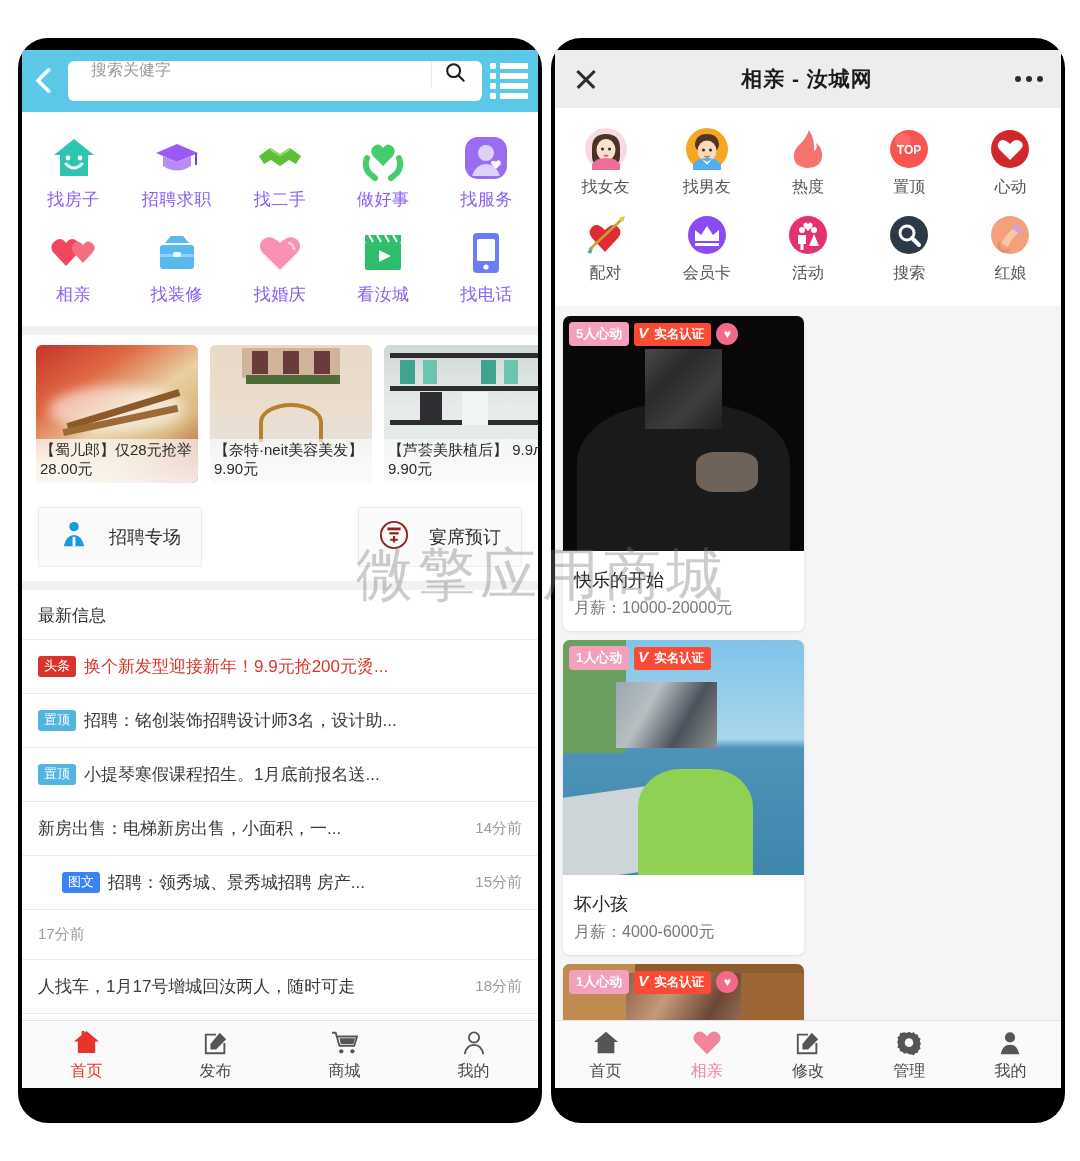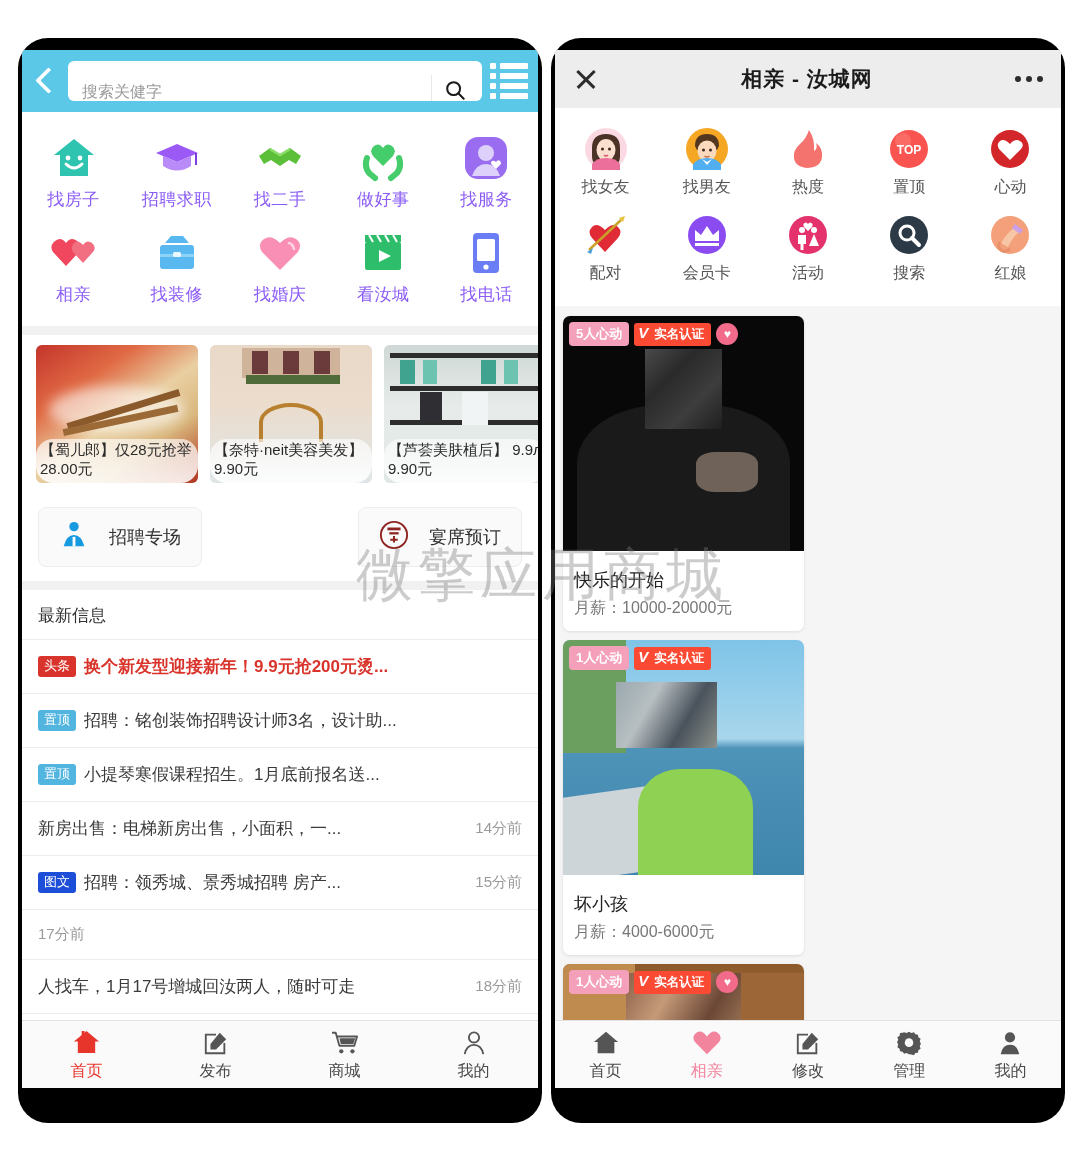--- a/index.html
+++ b/index.html
@@ -33,21 +33,21 @@
     display: flex; align-items: center; padding: 0 10px 0 8px; gap: 8px;
   }
   .back-chev { width: 30px; height: 34px; position: relative; flex: 0 0 auto; cursor: pointer; }
   .back-chev::before {
     content: ""; position: absolute; left: 9px; top: 7px;
     width: 15px; height: 15px; border-left: 4px solid #fff; border-bottom: 4px solid #fff;
     transform: rotate(45deg); border-radius: 2px;
   }
   .searchbox {
     flex: 1; height: 40px; background: #fff; border-radius: 6px;
-    display: flex; align-items: flex-end; padding: 0 4px 0 14px;
+    display: flex; align-items: flex-start; padding: 0 4px 0 23px;
   }
   .searchbox input {
     flex: 1; border: none; outline: none; font-size: 16px; color: #333;
     font-family: "Liberation Sans", "DejaVu Sans", sans-serif; background: transparent;
   }
   .searchbox input::placeholder { color: #9b9b9b; }
   .srch-sep { width: 1px; height: 26px; background: #e8e8e8; }
   .mag { width: 46px; display: flex; align-items: center; justify-content: center; cursor: pointer; }
   .mag svg { width: 22px; height: 22px; }
   .hamburger { width: 38px; height: 40px; display:flex; flex-direction: column; justify-content: center; gap: 4px; cursor: pointer; flex: 0 0 auto; }
@@ -63,47 +63,47 @@
   .glabel { font-size: 17px; color: #8b5cf6; letter-spacing: .5px; }
 
   
   .promo-wrap { background:#fff; border-top: 9px solid #f1f1f1; padding: 10px 0 12px 14px; }
   .promo-row { display: flex; gap: 12px; }
   .promo {
     width: 162px; height: 138px; border-radius: 6px; overflow: hidden; position: relative;
     flex: 0 0 auto; cursor: pointer; background:#ddd;
   }
   .promo .pimg { position: absolute; inset: 0; }
-  .promo .ptext { position: absolute; left: 0; right: 0; bottom: 0; padding: 2px 4px 4px; border-radius: 17px; }
+  .promo .ptext { position: absolute; left: 0; right: 0; bottom: 0; padding: 2px 4px 4px; }
   .promo .ptitle { font-size: 15px; color:#2b2b2b; white-space: nowrap; overflow: visible; }
   .promo .pprice { font-size: 15px; color:#2b2b2b; }
 
   
   .twobtn { display: flex; gap: 0; justify-content: space-between; background: #fff; padding: 12px 0 14px; }
   .wbtn {
-    width: 164px; height: 60px; background: #fafafa; border: 1px solid #ededed; border-radius: 8px;
+    width: 164px; height: 60px; background: #fafafa; border: 1px solid #ededed; border-radius: 0;
     display: flex; align-items: center; justify-content: center; gap: 20px; cursor: pointer;
   }
   .wbtn.left { margin-left: 16px; }
   .wbtn.right{ margin-right: 16px; }
   .wbtn .wlabel { font-size: 18px; color:#333; }
 
   
   .news { background: #fff; border-top: 9px solid #f1f1f1; }
   .news-head { padding: 14px 16px 12px; font-size: 17px; color: #333; border-bottom: 1px solid #ececec; }
   .nrow {
     display: flex; align-items: center; gap: 8px;
     padding: 15px 16px; border-bottom: 1px solid #ececec; cursor: pointer; position: relative;
   }
   .ntag { font-size: 13px; color:#fff; border-radius: 3px; padding: 2px 6px; flex: 0 0 auto; line-height: 1.25; }
   .ntag.hot  { background: #d9342b; }
   .ntag.top  { background: #52b5e0; }
-  .ntag.img  { background: #1d4ed8; }
+  .ntag.img  { background: #3b82f6; margin-left: 24px; }
   .ntitle { flex: 1; font-size: 17px; color: #3a3a3a; white-space: nowrap; overflow: hidden; text-overflow: ellipsis; }
-  .ntitle.hot { color:#d9342b; font-weight: bold; }
+  .ntitle.hot { color:#d9342b; font-weight: normal; }
   .ntime { font-size: 15px; color:#9a9a9a; flex: 0 0 auto; }
 
   
   .tabbar {
     position: absolute; left: 0; right: 0; bottom: 0; height: 68px;
     background: #fafafa; border-top: 1px solid #e2e2e2;
     display: flex; align-items: center;
   }
   .tab { flex: 1; display: flex; flex-direction: column; align-items: center; justify-content: center; gap: 3px; cursor: pointer; }
   .tab .ticon { height: 30px; display:flex; align-items:center; justify-content:center; }

